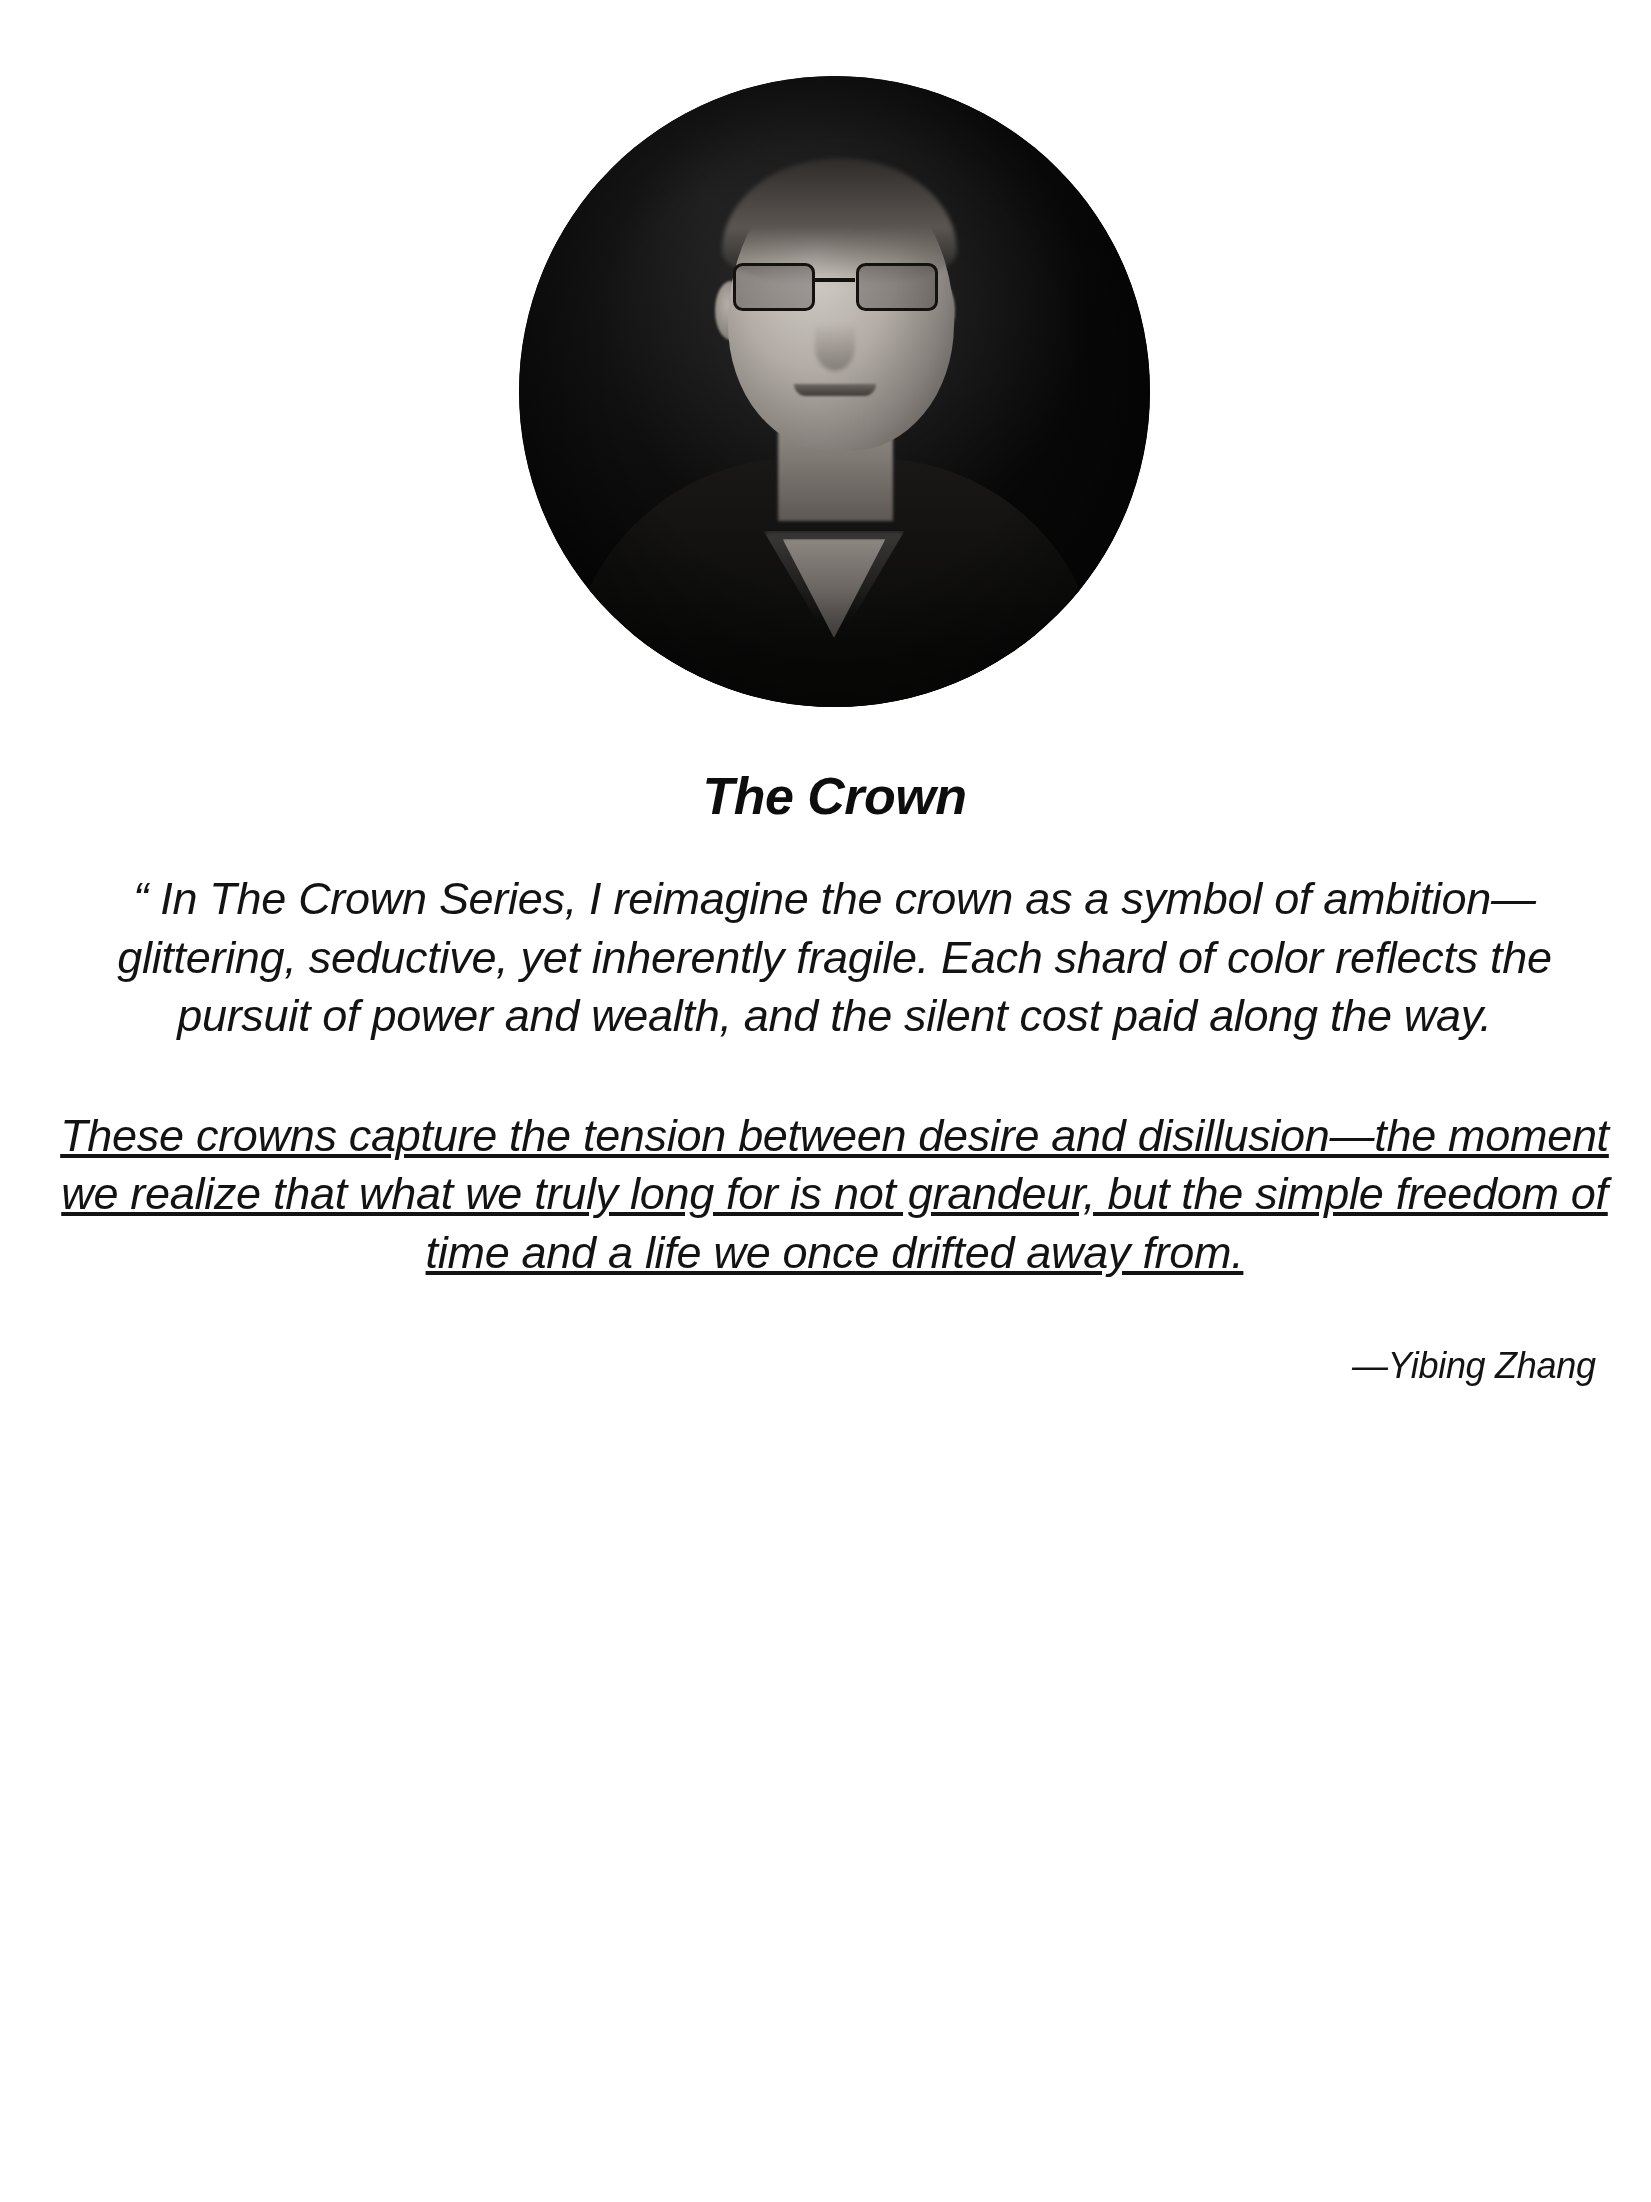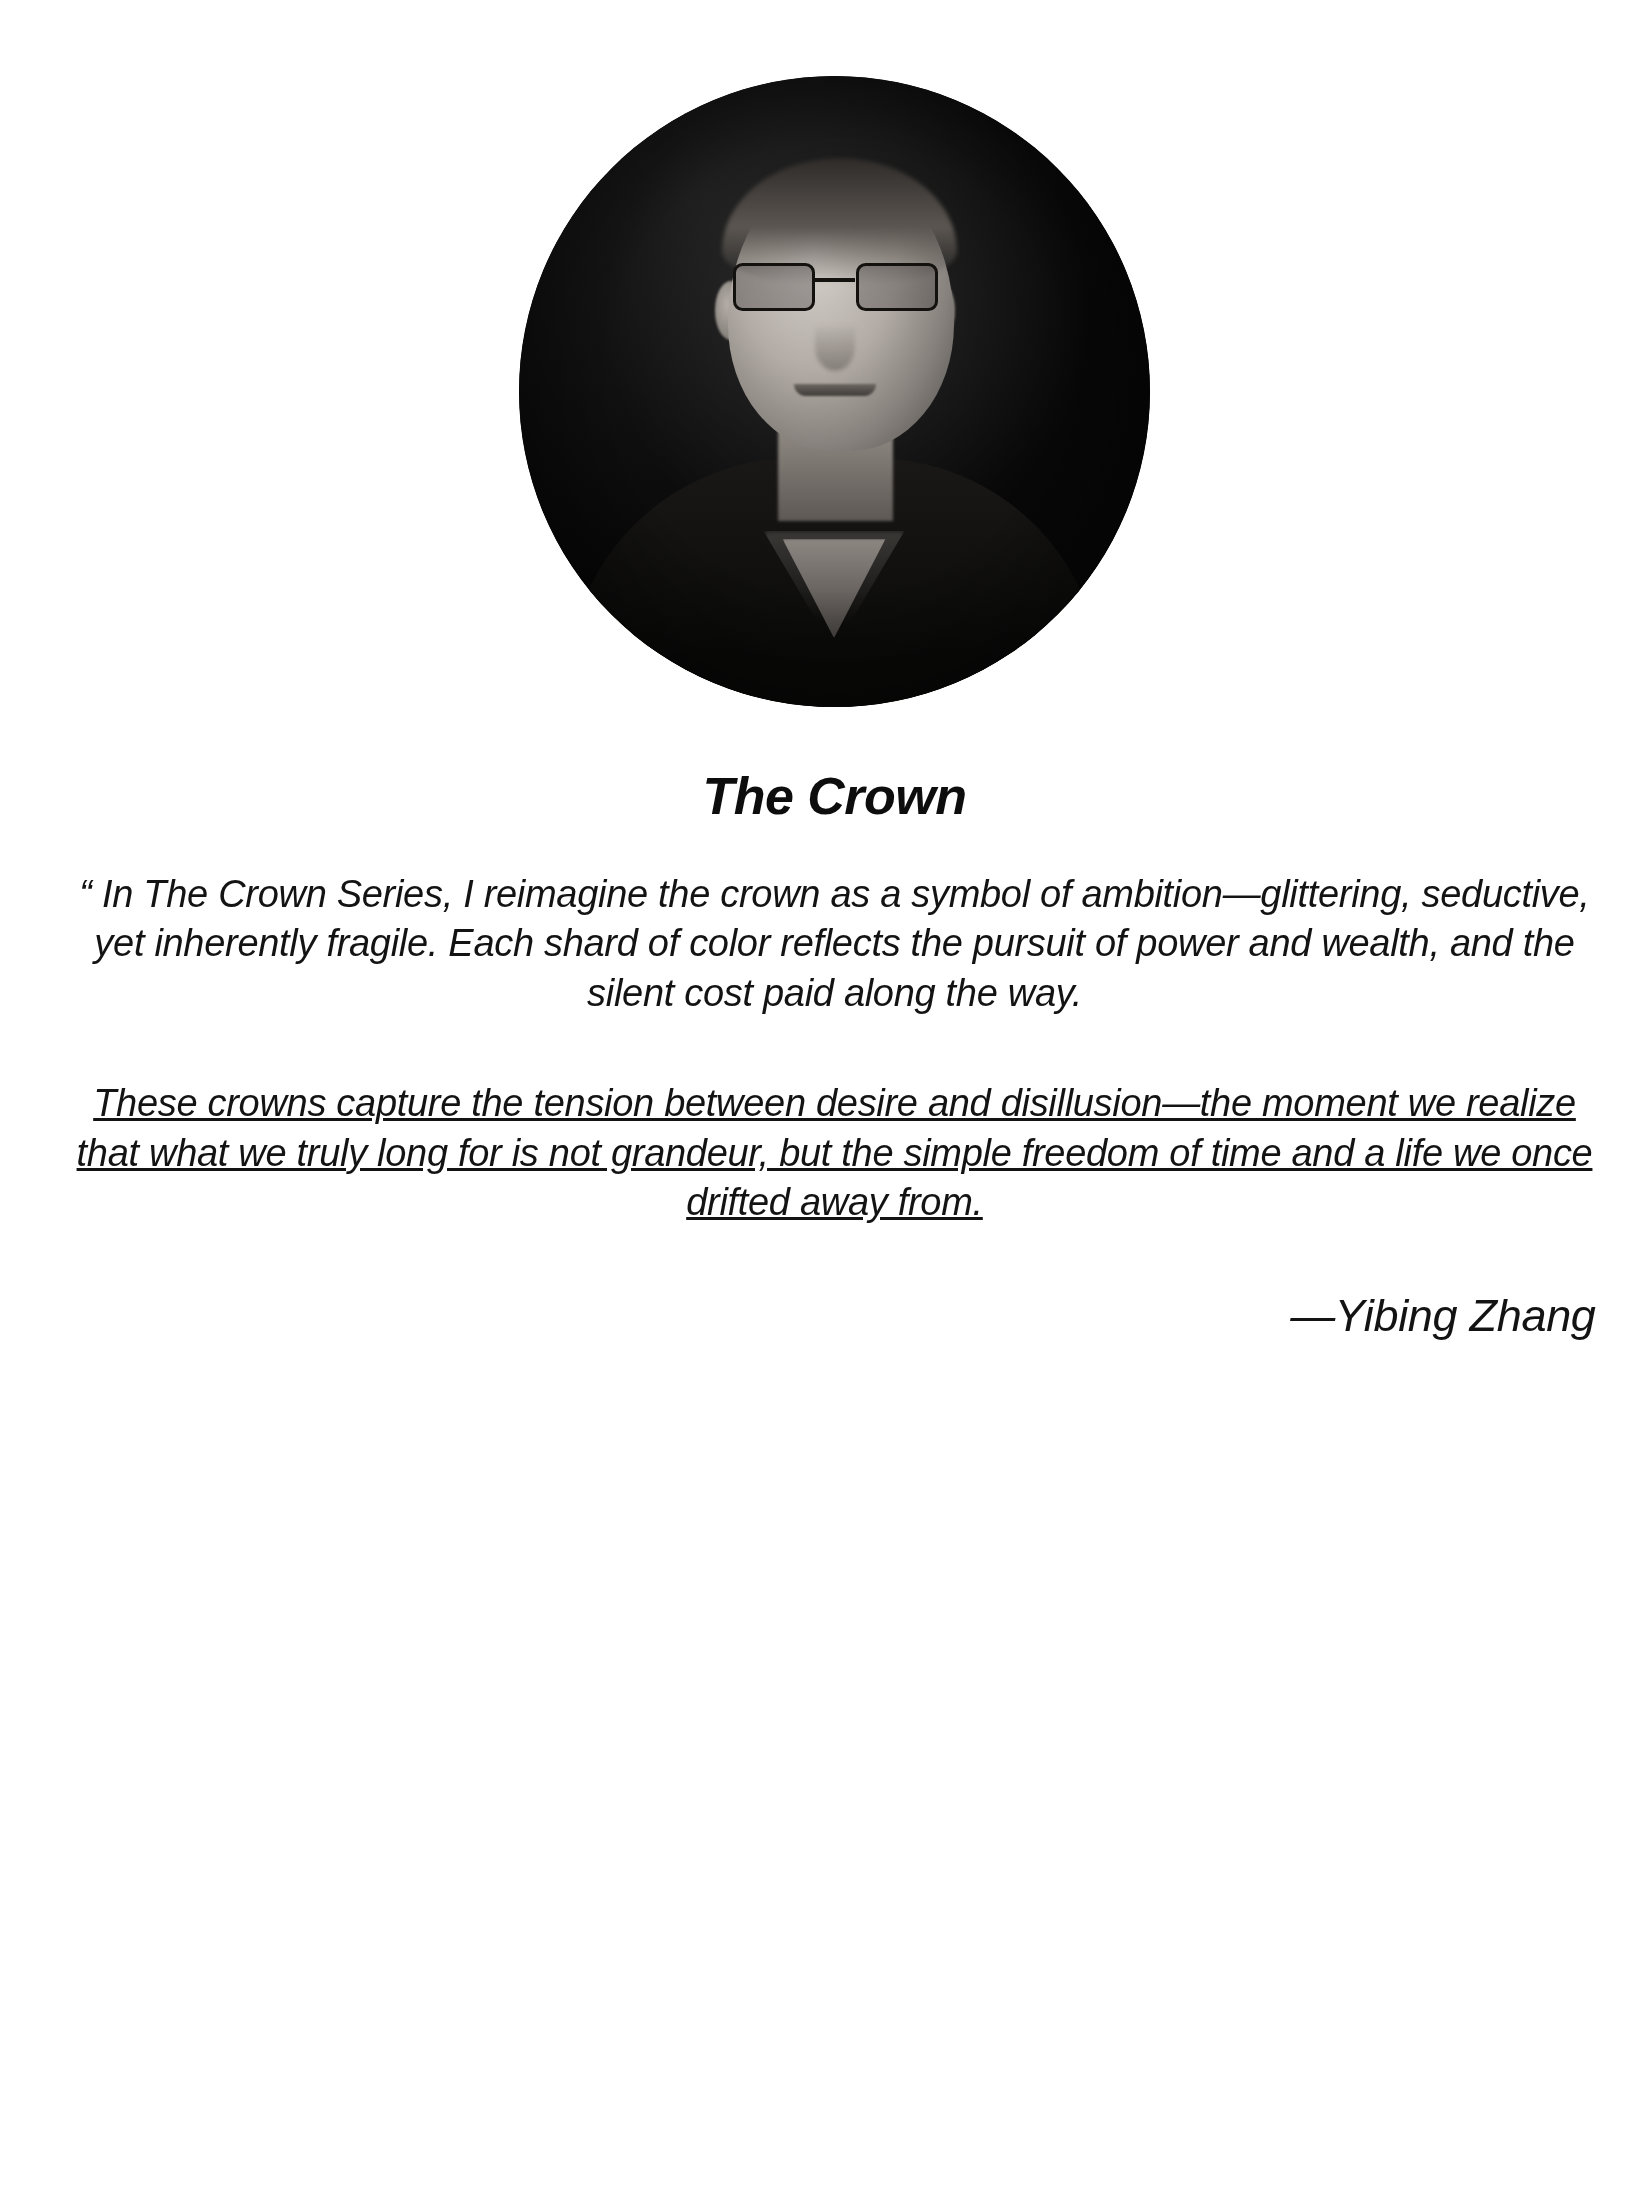--- a/index.html
+++ b/index.html
@@ -196,35 +196,35 @@
     color: #0d0d0d;
     text-align: center;
   }
 
   
   .statement {
     margin-top: 44px;
     width: 1549px;
     text-align: center;
     font-style: italic;
-    font-size: 38px;
+    font-size: 45px;
     line-height: 1.30;
     color: #131313;
     letter-spacing: -0.3px;
   }
   .para + .para {
     margin-top: 61px;
     text-decoration: underline;
   }
   .attribution {
     width: 1549px;
     text-align: right;
     margin-top: 63px;
     font-style: italic;
-    font-size: 45px;
+    font-size: 36px;
     color: #131313;
     letter-spacing: -0.3px;
     padding-right: 13.4px;
     box-sizing: border-box;
   }
 </style>
 </head>
 <body>
 
 <div class="page">

